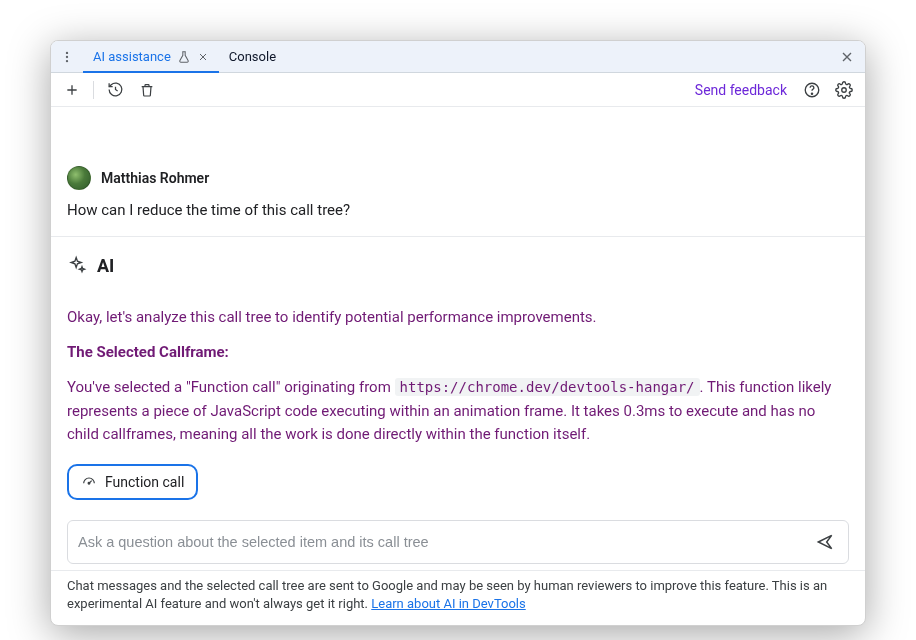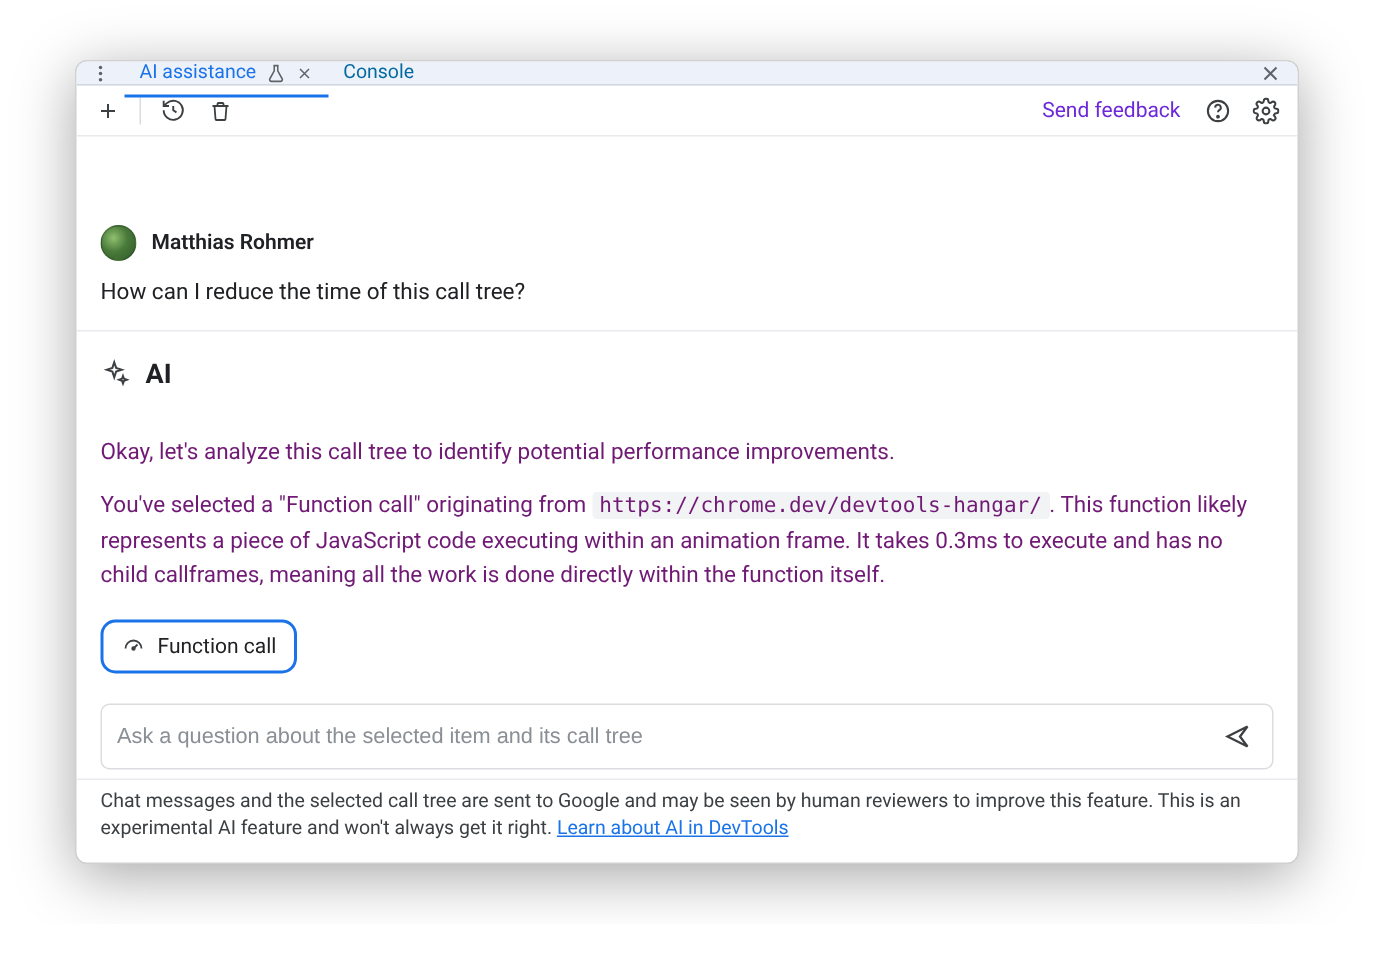--- a/index.html
+++ b/index.html
@@ -19,40 +19,40 @@
     overflow: hidden;
     background: #fff;
     font-size: 14px;
     color: #202124;
   }
   .tabbar {
     display: flex;
     align-items: center;
     background: #edf2fa;
     border-bottom: 1px solid #d0d7de;
-    height: 16px;
+    height: 32px;
     padding: 0 4px;
     position: relative;
   }
   .tabbar .kebab {
     width: 24px; height: 24px;
     display: flex; align-items: center; justify-content: center;
     color: #5f6368;
     cursor: pointer;
     border-radius: 4px;
     margin-right: 4px;
   }
   .tab {
     display: flex;
     align-items: center;
     gap: 6px;
     height: 31px;
     padding: 0 10px;
     font-size: 13px;
-    color: #0369a1;
+    color: #0f172a;
     cursor: pointer;
     position: relative;
   }
   .tab.active {
     color: #1a73e8;
   }
   .tab.active::after {
     content: "";
     position: absolute;
     left: 0; right: 0; bottom: -1px;
@@ -273,20 +273,21 @@
             <path d="M11 3l1.5 4.5L17 9l-4.5 1.5L11 15l-1.5-4.5L5 9l4.5-1.5L11 3z"></path>
             <path d="M18 14l.8 2.2L21 17l-2.2.8L18 20l-.8-2.2L15 17l2.2-.8L18 14z"></path>
           </svg>
       </span>
       <span class="ai-label">AI</span>
     </div>
 
 
     <div class="ai-body">
       <p>Okay, let's analyze this call tree to identify potential performance improvements.</p>
+      <p><strong>The Selected Callframe:</strong></p>
       <p>
         <span>You've selected a "Function call" originating from </span><span class="codechip">https://chrome.dev/devtools-hangar/</span><span>. This function likely represents a piece of JavaScript code executing within an animation frame. It takes 0.3ms to execute and has no child callframes, meaning all the work is done directly within the function itself.</span>
       </p>
     </div>
 
     <div class="fn-chip">
       <span>
         <svg width="16" height="16" viewBox="0 0 24 24" fill="none" stroke="#3c4043" stroke-width="1.8">
             <path d="M4 14a8 8 0 1 1 16 0"></path>
             <path d="M12 14l4-4"></path>

